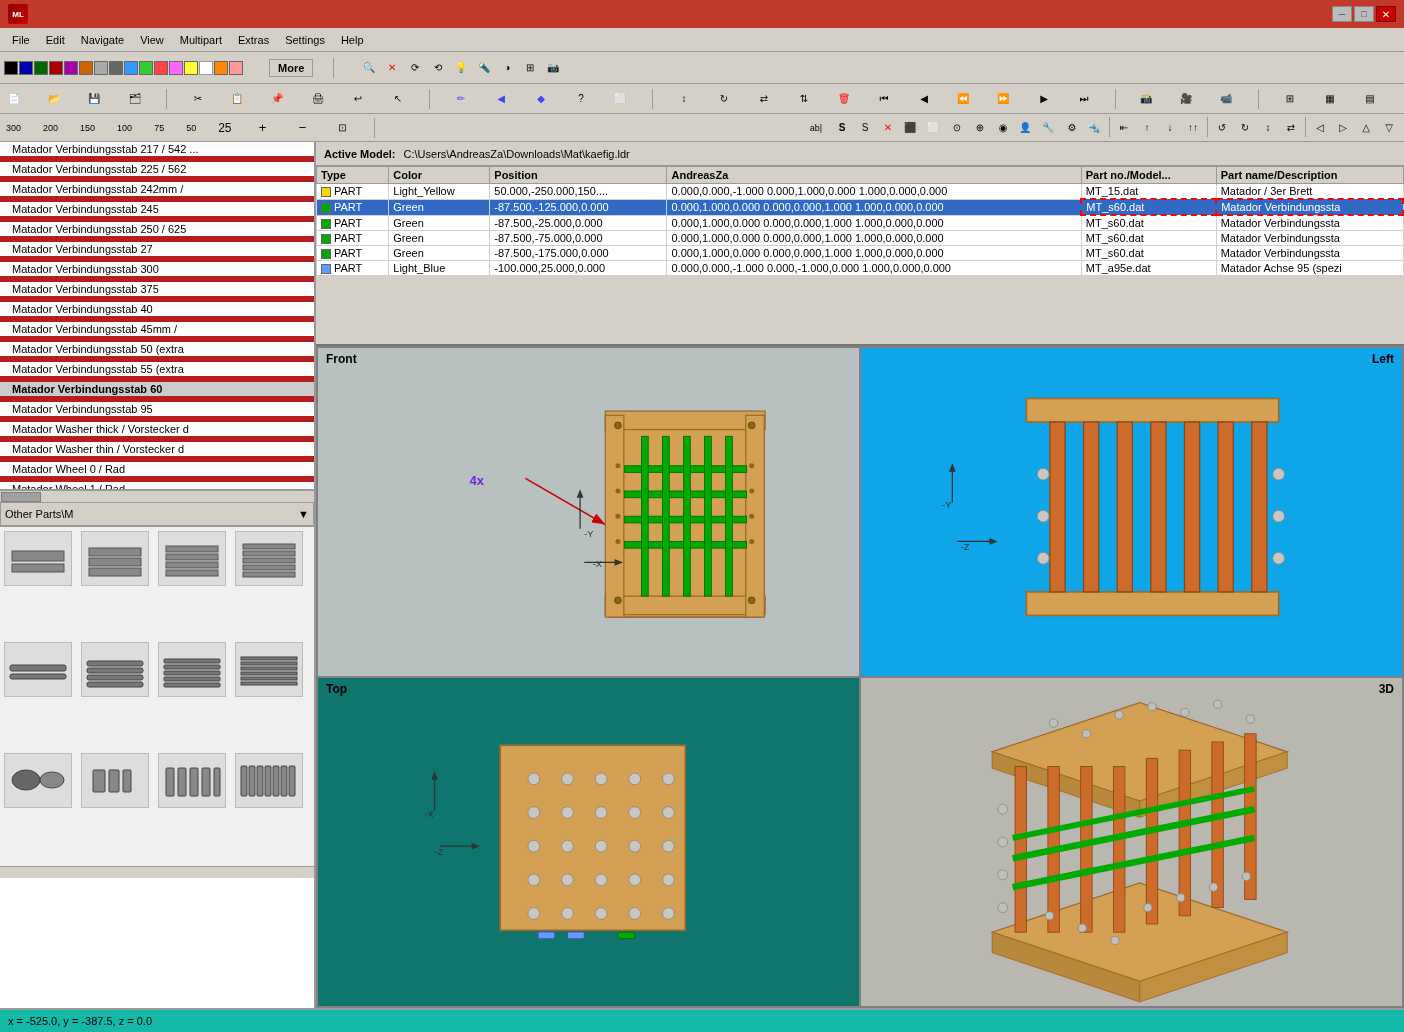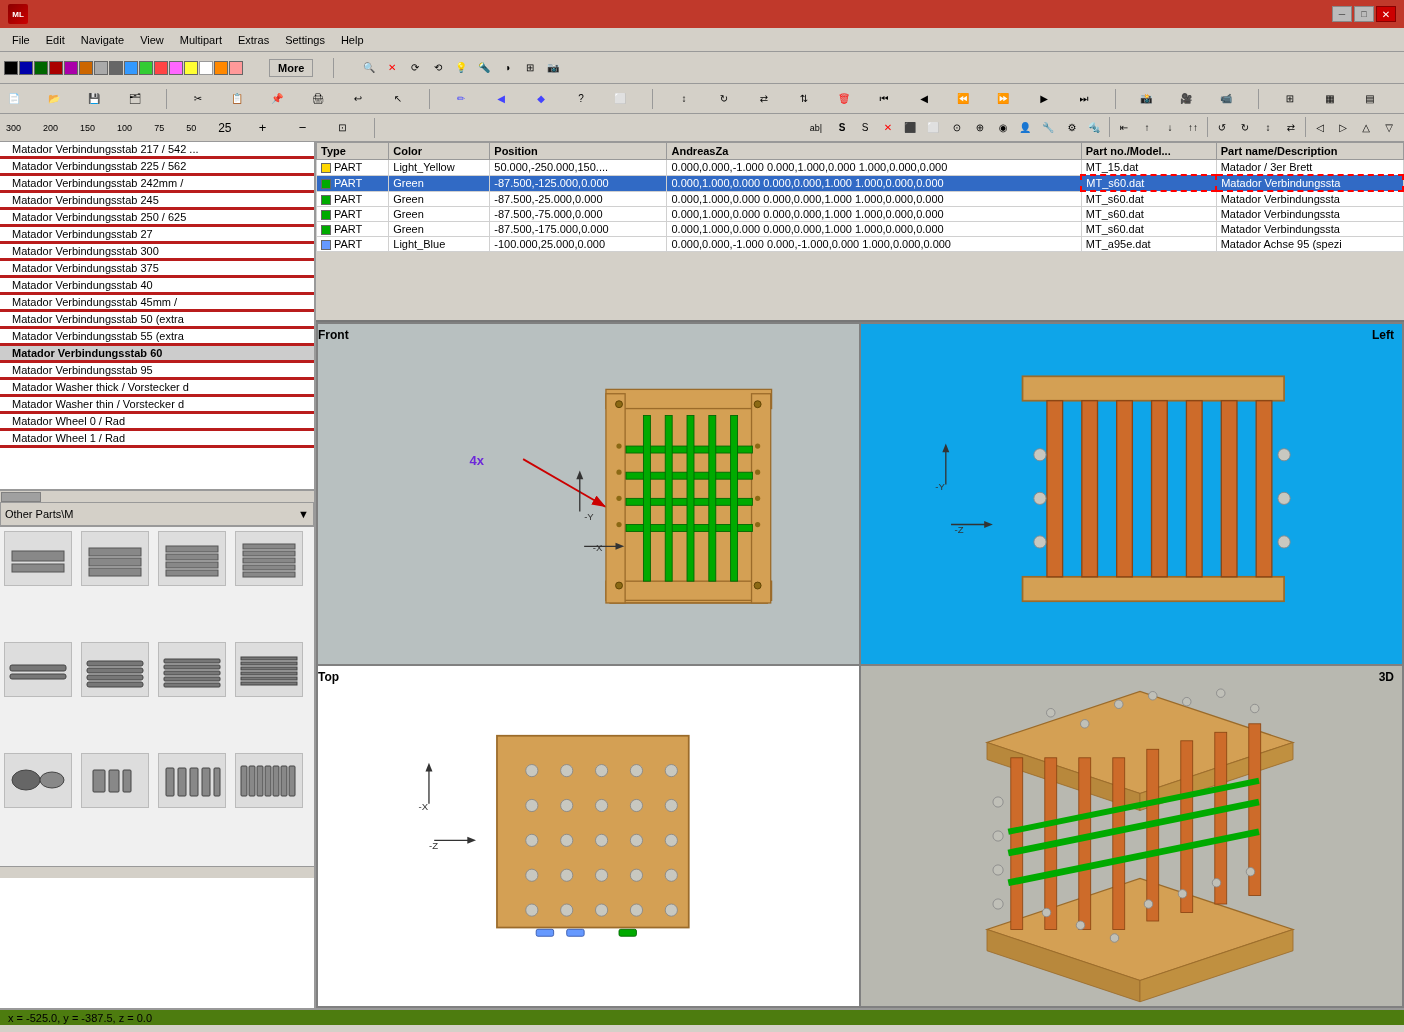--- a/index.html
+++ b/index.html
@@ -21,21 +21,21 @@
     
     
     #color-row { display: flex; align-items: center; gap: 1px; }
     
     
     #main { display: flex; height: calc(1032px - 28px - 24px - 30px - 30px - 30px - 24px); }
     
     
     #left-panel { width: 316px; display: flex; flex-direction: column; border-right: 2px solid #999; background: #fff; }
     #parts-list { flex: 1; overflow-y: auto; border-bottom: 1px solid #999; font-size: 11px; }
-    .parts-list-item { padding: 1px 4px 1px 12px; cursor: pointer; white-space: nowrap; overflow: hidden; text-overflow: ellipsis; border-bottom: 3px solid #b91c1c; }
+    .parts-list-item { padding: 1px 4px 1px 12px; cursor: pointer; white-space: nowrap; overflow: hidden; text-overflow: ellipsis; border-bottom: 6px solid #b91c1c; }
     #folder-select { background: #d4d0c8; border: 1px solid #999; height: 24px; display: flex; align-items: center; padding: 0 4px; font-size: 11px; justify-content: space-between; cursor: pointer; }
     #thumbnails { flex: 0 0 340px; overflow-y: auto; display: grid; grid-template-columns: repeat(4, 1fr); gap: 2px; padding: 4px; background: #f0f0f0; border-top: 1px solid #999; }
     .thumb { width: 68px; height: 55px; background: #ddd; border: 1px solid #bbb; display: flex; align-items: center; justify-content: center; cursor: pointer; }
     #left-bottom-scroll { height: 12px; background: #d4d0c8; border-top: 1px solid #999; }
     
     
     #right-panel { flex: 1; display: flex; flex-direction: column; }
     
     
     #active-model-bar { height: 24px; background: #d4d0c8; border-bottom: 1px solid #999; display: flex; align-items: center; padding: 0 8px; gap: 8px; }
@@ -47,30 +47,30 @@
     #parts-table { width: 100%; border-collapse: collapse; font-size: 11px; }
     #parts-table th { background: #d4d0c8; border: 1px solid #999; padding: 2px 4px; text-align: left; position: sticky; top: 0; font-weight: bold; cursor: pointer; }
     #parts-table td { border: 1px solid #d0d0d0; padding: 1px 4px; white-space: nowrap; }
     .row-selected { background: #316ac5 !important; color: white !important; }
     .row-normal { background: white; }
     .color-indicator { display: inline-block; width: 10px; height: 10px; border: 1px solid #666; margin-right: 3px; vertical-align: middle; }
     
     
     #viewport-area { flex: 1; display: grid; grid-template-columns: 1fr 1fr; grid-template-rows: 1fr 1fr; background: #808080; gap: 2px; padding: 2px; }
     .viewport { background: #c8c8c8; position: relative; overflow: hidden; }
-    .viewport-label { position: absolute; top: 4px; left: 0; font-size: 12px; font-weight: bold; color: #000; z-index: 2; }
+    .viewport-label { position: absolute; top: 4px; left: 8px; font-size: 12px; font-weight: bold; color: #000; z-index: 2; }
     .viewport-label-right { position: absolute; top: 4px; right: 8px; font-size: 12px; font-weight: bold; color: #000; z-index: 2; }
     
     
-    #statusbar { height: 17px; background: #4d7c0f; border-top: 2px solid #999; display: flex; align-items: center; padding: 0 8px; font-size: 11px; }
+    #statusbar { height: 24px; background: #14b8a6; border-top: 2px solid #999; display: flex; align-items: center; padding: 0 8px; font-size: 11px; }
     
     
     .vp-front { background: #b8c0c0; }
     .vp-left { background: #0ea5e9; }
-    .vp-top { background: #ffffff; }
+    .vp-top { background: #0f766e; }
     .vp-3d { background: #b8b8b0; }
     
     
     .annotation { position: absolute; font-size: 13px; font-weight: bold; color: #6d28d9; }
     
     
     .vp-svg { position: absolute; top: 0; left: 0; width: 100%; height: 100%; }
     
     
     ::-webkit-scrollbar { width: 12px; height: 12px; }
@@ -365,20 +365,24 @@
           <rect x="50" y="8" width="6" height="30" fill="#888" stroke="#444" rx="1"></rect>
         </svg>
       </div>
     </div>
 
     <div id="left-bottom-scroll"></div>
   </div>
 
   <div id="right-panel">
 
+    <div id="active-model-bar">
+      <label>Active Model:</label>
+      <span class="path">C:\Users\AndreasZa\Downloads\Mat\kaefig.ldr</span>
+    </div>
 
     <div id="parts-table-container">
       <table id="parts-table">
         <thead>
           <tr>
             <th>Type</th>
             <th>Color</th>
             <th>Position</th>
             <th>AndreasZa</th>
             <th>Part no./Model...</th>

